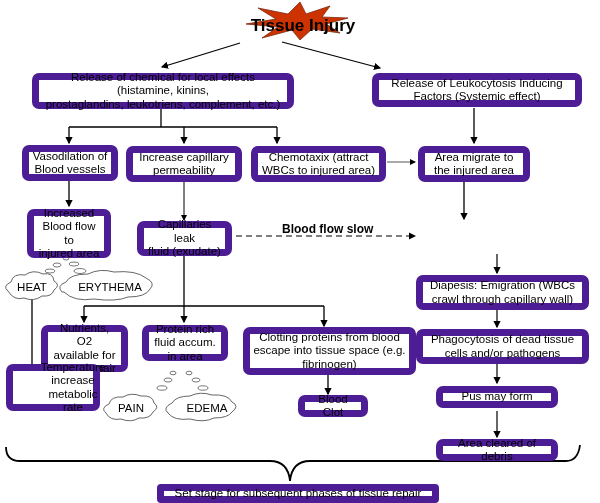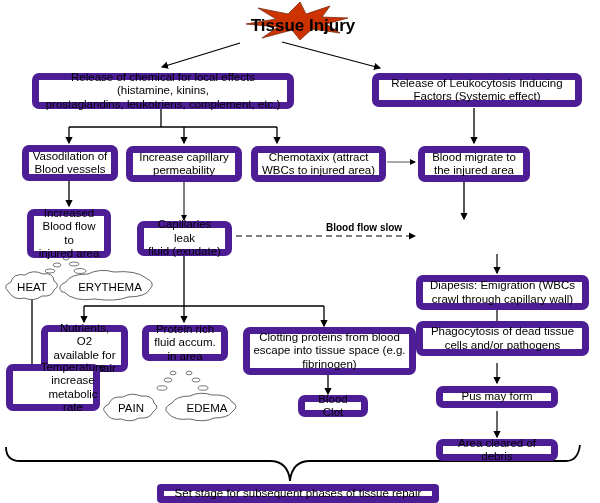--- a/index.html
+++ b/index.html
@@ -4,21 +4,21 @@
 <style>
   html, body { margin: 0; padding: 0; background: #ffffff; }
   #stage { position: relative; width: 600px; height: 503px; overflow: hidden; background: #ffffff;
            font-family: "Liberation Sans", sans-serif; color: #000; }
   svg#wires { position: absolute; left: 0; top: 0; width: 600px; height: 503px; }
   .box { position: absolute; box-sizing: border-box; border: 7px solid #4c1d95; border-radius: 7px;
          background: #fff; display: flex; align-items: center; justify-content: center; text-align: center;
          font-size: 11.5px; line-height: 13.5px; padding: 1px 3px; white-space: pre-line; }
   .cloud-label { position: absolute; font-size: 11.5px; text-align: center; display:flex; align-items:center; justify-content:center; }
   .burst-label { position: absolute; font-size: 17px; font-weight: bold; text-align: center; left: 248px; top: 16px; width: 110px; }
-  .small-label { position: absolute; font-size: 10px; font-weight: bold; margin-left: 44px; }
+  .small-label { position: absolute; font-size: 12px; font-weight: bold; }
 </style>
 </head>
 <body>
 
 <div id="stage">
   <svg id="wires" viewBox="0 0 600 503">
     <defs>
       <marker id="ah" markerWidth="6" markerHeight="6" refX="5" refY="3" orient="auto">
         <path d="M0,0 L6,3 L0,6 z" fill="#000"></path>
       </marker>
@@ -88,32 +88,32 @@
 prostaglandins, leukotriens, complement, etc.)</div>
   <div class="box" style="left:372px;top:73px;width:210px;height:34px;">Release of Leukocytosis Inducing
 Factors (Systemic effect)</div>
 
   <div class="box" style="left:22px;top:145px;width:96px;height:36px;">Vasodilation of
 Blood vessels</div>
   <div class="box" style="left:126px;top:146px;width:116px;height:36px;">Increase capillary
 permeability</div>
   <div class="box" style="left:251px;top:146px;width:135px;height:36px;">Chemotaxix (attract
 WBCs to injured area)</div>
-  <div class="box" style="left:418px;top:146px;width:112px;height:36px;">Blood migrate to
+  <div class="box" style="left:418px;top:146px;width:112px;height:36px;">Area migrate to
 the injured area</div>
 
   <div class="box" style="left:27px;top:209px;width:84px;height:49px;">Increased
 Blood flow to
 injured area</div>
   <div class="box" style="left:137px;top:221px;width:95px;height:35px;">Capillaries leak
 fluid (exudate)</div>
   <div class="small-label" style="left:282px;top:222px;">Blood flow slow</div>
   <div class="box" style="left:416px;top:275px;width:173px;height:35px;">Diapesis: Emigration (WBCs
 crawl through capillary wall)</div>
-  <div class="box" style="left:416px;top:321px;width:173px;height:35px;">Phagocytosis of dead tissue
+  <div class="box" style="left:416px;top:329px;width:173px;height:35px;">Phagocytosis of dead tissue
 cells and/or pathogens</div>
   <div class="box" style="left:436px;top:386px;width:122px;height:22px;">Pus may form</div>
   <div class="box" style="left:436px;top:439px;width:122px;height:22px;">Area cleared of debris</div>
 
   <div class="cloud-label" style="left:8px;top:279px;width:48px;height:16px;">HEAT</div>
   <div class="cloud-label" style="left:64px;top:279px;width:92px;height:16px;">ERYTHEMA</div>
 
   <div class="box" style="left:41px;top:325px;width:87px;height:47px;">Nutrients, O2
 available for
 tissue repair</div>

